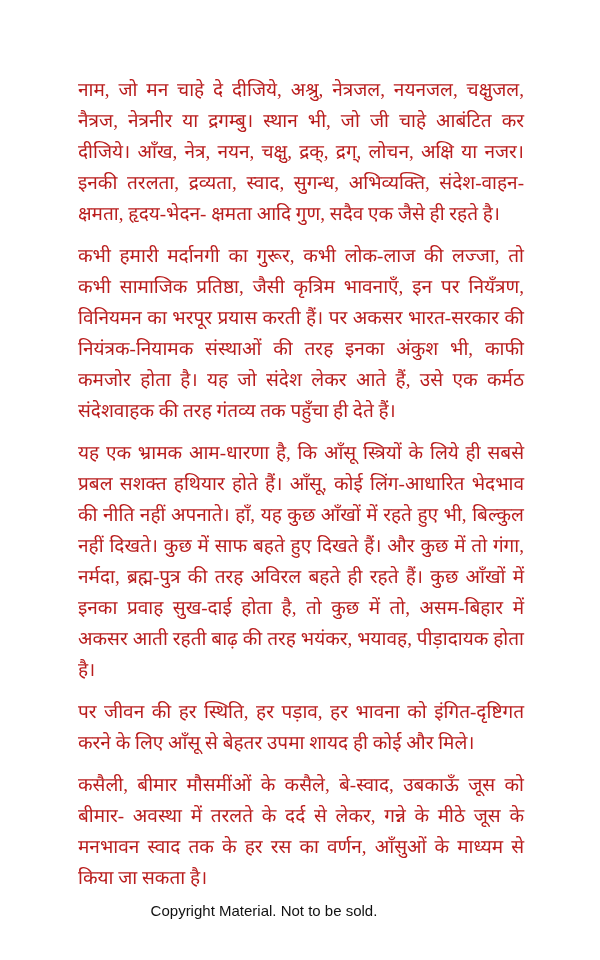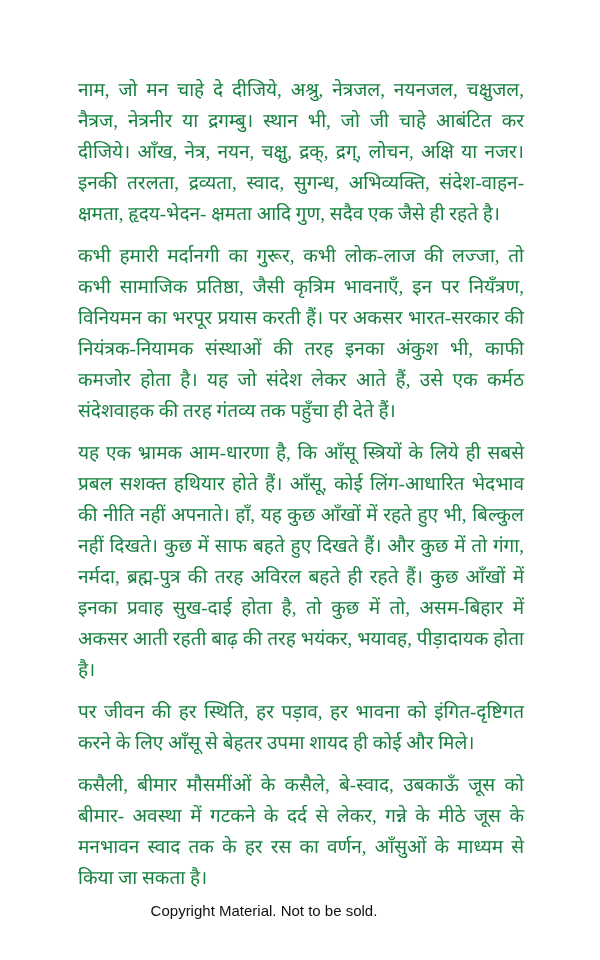--- a/index.html
+++ b/index.html
@@ -9,21 +9,21 @@
     height: 960px;
     background: #ffffff;
     overflow: hidden;
     font-family: "Liberation Serif", serif;
   }
   .text-block {
     position: absolute;
     left: 78px;
     top: 74px;
     width: 446px;
-    color: #15803d;
+    color: #b91c1c;
     font-size: 19px;
     line-height: 31px;
     text-align: justify;
   }
   .text-block p {
     margin: 0 0 11px 0;
   }
   .footer {
     position: absolute;
     left: 0;
@@ -37,16 +37,16 @@
 </style>
 </head>
 <body>
 
 <div class="page">
   <div class="text-block">
     <p>नाम, जो मन चाहे दे दीजिये, अश्रु, नेत्रजल,  नयनजल, चक्षुजल, नैत्रज, नेत्रनीर या द्रगम्बु। स्थान भी, जो जी चाहे आबंटित कर दीजिये। आँख, नेत्र, नयन, चक्षु, द्रक्, द्रग्, लोचन, अक्षि या नजर। इनकी तरलता, द्रव्यता, स्वाद, सुगन्ध, अभिव्यक्ति, संदेश-वाहन-क्षमता, हृदय-भेदन- क्षमता आदि गुण, सदैव एक जैसे ही रहते है।</p>
     <p>कभी हमारी मर्दानगी का गुरूर, कभी लोक-लाज की लज्जा, तो कभी सामाजिक प्रतिष्ठा, जैसी कृत्रिम भावनाएँ, इन पर नियँत्रण, विनियमन का भरपूर प्रयास करती हैं। पर अकसर भारत-सरकार की नियंत्रक-नियामक संस्थाओं की तरह इनका अंकुश भी, काफी कमजोर होता है। यह जो संदेश लेकर आते हैं, उसे एक कर्मठ संदेशवाहक की तरह गंतव्य तक पहुँचा ही देते हैं।</p>
     <p>यह एक भ्रामक आम-धारणा है, कि आँसू स्त्रियों के लिये ही सबसे प्रबल सशक्त हथियार होते हैं। आँसू, कोई लिंग-आधारित भेदभाव की नीति नहीं अपनाते। हाँ, यह कुछ आँखों में रहते हुए भी, बिल्कुल नहीं दिखते। कुछ में साफ बहते हुए दिखते हैं। और कुछ में तो गंगा, नर्मदा, ब्रह्म-पुत्र की तरह अविरल बहते ही रहते हैं। कुछ आँखों में इनका प्रवाह सुख-दाई होता है, तो कुछ में तो, असम-बिहार में अकसर आती रहती बाढ़ की तरह भयंकर, भयावह, पीड़ादायक होता है।</p>
     <p>पर जीवन की हर स्थिति, हर पड़ाव, हर भावना को इंगित-दृष्टिगत करने के लिए आँसू से बेहतर उपमा शायद ही कोई और मिले।</p>
-    <p>कसैली, बीमार मौसमींओं के कसैले, बे-स्वाद, उबकाऊँ जूस को बीमार- अवस्था में गटकने के दर्द से लेकर, गन्ने के मीठे जूस के मनभावन स्वाद तक के हर रस का वर्णन, आँसुओं के माध्यम से किया जा सकता है।</p>
+    <p>कसैली, बीमार मौसमींओं के कसैले, बे-स्वाद, उबकाऊँ जूस को बीमार- अवस्था में तरलते के दर्द से लेकर, गन्ने के मीठे जूस के मनभावन स्वाद तक के हर रस का वर्णन, आँसुओं के माध्यम से किया जा सकता है।</p>
   </div>
   <div class="footer">Copyright Material. Not to be sold.</div>
 </div>
 
 </body></html>

